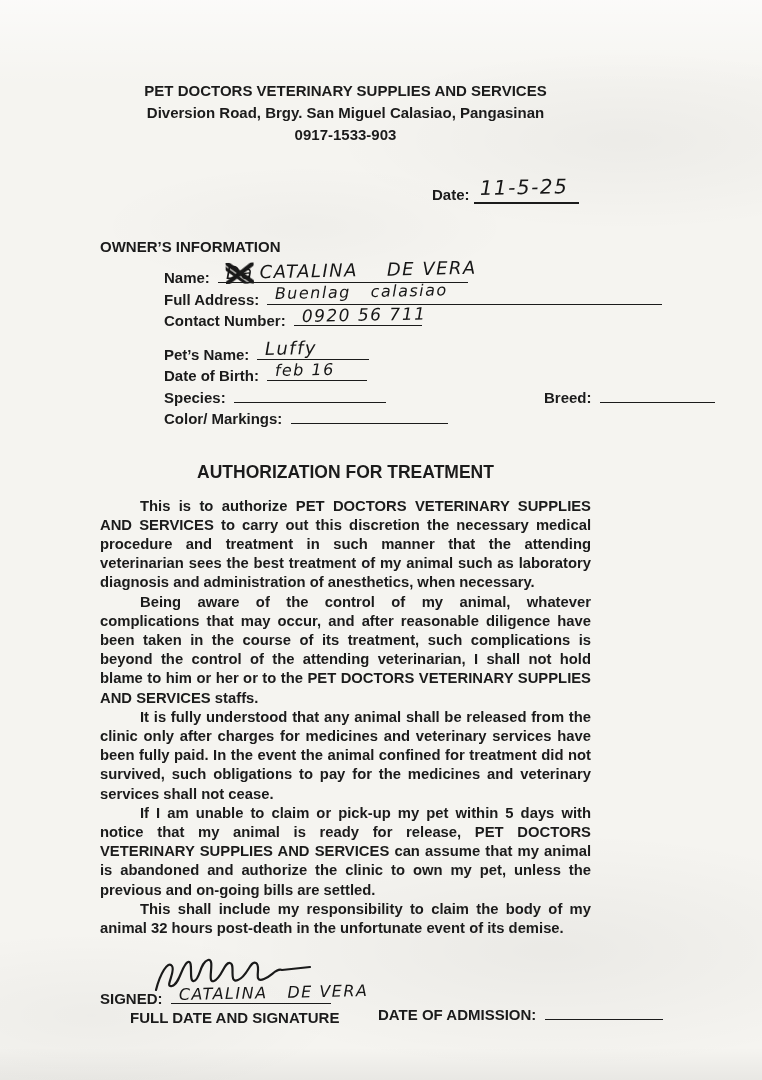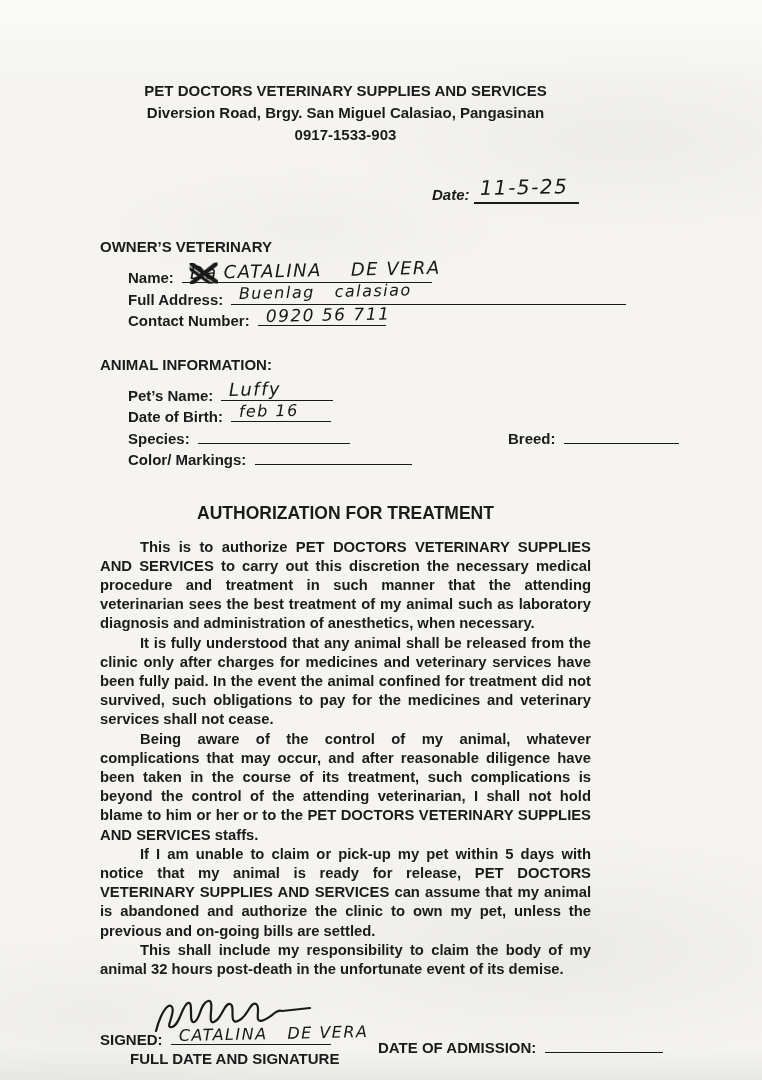--- a/index.html
+++ b/index.html
@@ -18,29 +18,29 @@
     overflow:hidden;
   }
   .paper{width:688px;height:1080px;position:relative;}
   .content{padding:0 97px 0 100px;}
 
   
   .header{padding-top:80px;text-align:center;font-weight:bold;font-size:15px;line-height:22px;}
 
   
   .date-row{margin-top:38px;text-align:right;padding-right:12px;height:30px;position:relative;}
-  .date-label{font-weight:bold;font-size:15px;font-style:italic;}
+  .date-label{font-weight:bold;font-size:15px;}
   .date-blank{display:inline-block;width:105px;border-bottom:2px solid #1b1b1b;height:18px;position:relative;vertical-align:bottom;}
   .date-blank .hw{position:absolute;left:6px;bottom:2px;font-size:20px;}
 
   
   .sec-heading{font-weight:bold;font-size:15px;margin-top:24px;}
 
   
-  .fields{margin-top:12px;margin-left:28px;font-size:15px;}
+  .fields{margin-top:12px;margin-left:64px;font-size:15px;}
   .frow{line-height:20.5px;white-space:nowrap;position:relative;}
   .flabel{font-weight:bold;}
   .blank{display:inline-block;border-bottom:1.6px solid #1b1b1b;height:15px;position:relative;vertical-align:baseline;margin-left:4px;}
   .blank .hw{position:absolute;left:8px;bottom:-1px;}
 
   .w-name{width:250px;}
   .w-addr{width:395px;}
   .w-contact{width:128px;}
   .w-email{width:160px;}
   .w-pet{width:112px;}
@@ -84,21 +84,21 @@
   
   .auth-heading{margin-top:32px;text-align:center;font-weight:bold;font-size:17.5px;}
   .paras{margin-top:14px;font-size:14.8px;}
   .paras p{margin:0;text-align:justify;text-indent:40px;line-height:19.2px;font-weight:bold;}
 
   
   .signed-block{margin-top:50px;position:relative;font-size:15px;height:70px;}
   .signed-label{font-weight:bold;}
   .sig-svg{position:absolute;left:48px;top:-34px;}
   .signed-caption{font-weight:bold;margin-left:30px;margin-top:2px;}
-  .admission{position:absolute;left:278px;top:8px;white-space:nowrap;}
+  .admission{position:absolute;left:278px;top:16px;white-space:nowrap;}
   .admission .flabel{font-weight:bold;}
 </style>
 </head>
 <body>
 
 <div class="paper">
   <div class="content">
 
     <div class="header">
       <div>PET DOCTORS VETERINARY SUPPLIES AND SERVICES</div>
@@ -106,21 +106,21 @@
       <div>0917-1533-903</div>
     </div>
 
     <div class="date-row">
       <span class="date-label">Date:</span>
       <span class="date-blank">
         <span class="hw">11-5-25</span>
       </span>
     </div>
 
-    <div class="sec-heading">OWNER’S VETERINARY</div>
+    <div class="sec-heading">OWNER’S INFORMATION</div>
 
     <div class="fields">
       <div class="frow">
         <span class="flabel">Name:</span>
         <span class="blank w-name">
           <span class="hw hw-name"><span class="scribble">Da</span><span>CATALINA    DE VERA</span></span>
         </span>
       </div>
       <div class="frow">
         <span class="flabel">Full Address:</span>
@@ -129,21 +129,20 @@
         </span>
       </div>
       <div class="frow">
         <span class="flabel">Contact Number:</span>
         <span class="blank w-contact">
           <span class="hw hw-contact">0920 56 711</span>
         </span>
       </div>
     </div>
 
-    <div class="sec-heading">ANIMAL INFORMATION:</div>
 
     <div class="fields">
       <div class="frow">
         <span class="flabel">Pet’s Name:</span>
         <span class="blank w-pet">
           <span class="hw hw-pet">Luffy</span>
         </span>
       </div>
       <div class="frow">
         <span class="flabel">Date of Birth:</span>
@@ -162,22 +161,22 @@
       <div class="frow">
         <span class="flabel">Color/ Markings:</span>
         <span class="blank w-color"></span>
       </div>
     </div>
 
     <div class="auth-heading">AUTHORIZATION FOR TREATMENT</div>
 
     <div class="paras">
       <p>This is to authorize PET DOCTORS VETERINARY SUPPLIES AND SERVICES to carry out this discretion the necessary medical procedure and treatment in such manner that the attending veterinarian sees the best treatment of my animal such as laboratory diagnosis and administration of anesthetics, when necessary.</p>
+      <p>Being aware of the control of my animal, whatever complications that may occur, and after reasonable diligence have been taken in the course of its treatment, such complications is beyond the control of the attending veterinarian, I shall not hold blame to him or her or to the PET DOCTORS VETERINARY SUPPLIES AND SERVICES staffs.</p>
       <p>It is fully understood that any animal shall be released from the clinic only after charges for medicines and veterinary services have been fully paid. In the event the animal confined for treatment did not survived, such obligations to pay for the medicines and veterinary services shall not cease.</p>
-      <p>Being aware of the control of my animal, whatever complications that may occur, and after reasonable diligence have been taken in the course of its treatment, such complications is beyond the control of the attending veterinarian, I shall not hold blame to him or her or to the PET DOCTORS VETERINARY SUPPLIES AND SERVICES staffs.</p>
       <p>If I am unable to claim or pick-up my pet within 5 days with notice that my animal is ready for release, PET DOCTORS VETERINARY SUPPLIES AND SERVICES can assume that my animal is abandoned and authorize the clinic to own my pet, unless the previous and on-going bills are settled.</p>
       <p>This shall include my responsibility to claim the body of my animal 32 hours post-death in the unfortunate event of its demise.</p>
     </div>
 
     <div class="signed-block">
       <svg class="sig-svg" width="170" height="42" viewBox="0 0 170 42">
         <path d="M8 36 C12 20 20 6 24 12 C28 18 16 34 24 32 C32 30 34 10 40 8 C46 6 40 28 46 27 C52 26 52 8 60 6 C68 4 58 30 66 27 C74 24 76 8 82 9 C88 10 80 30 90 26 C100 22 102 6 108 9 C114 12 104 30 116 25 C124 22 128 14 134 16 L162 13" stroke="#1a1a1a" stroke-width="2.2" fill="none" stroke-linecap="round" stroke-linejoin="round"></path>
       </svg>
       <span class="flabel signed-label">SIGNED:</span>
       <span class="blank w-signed">

